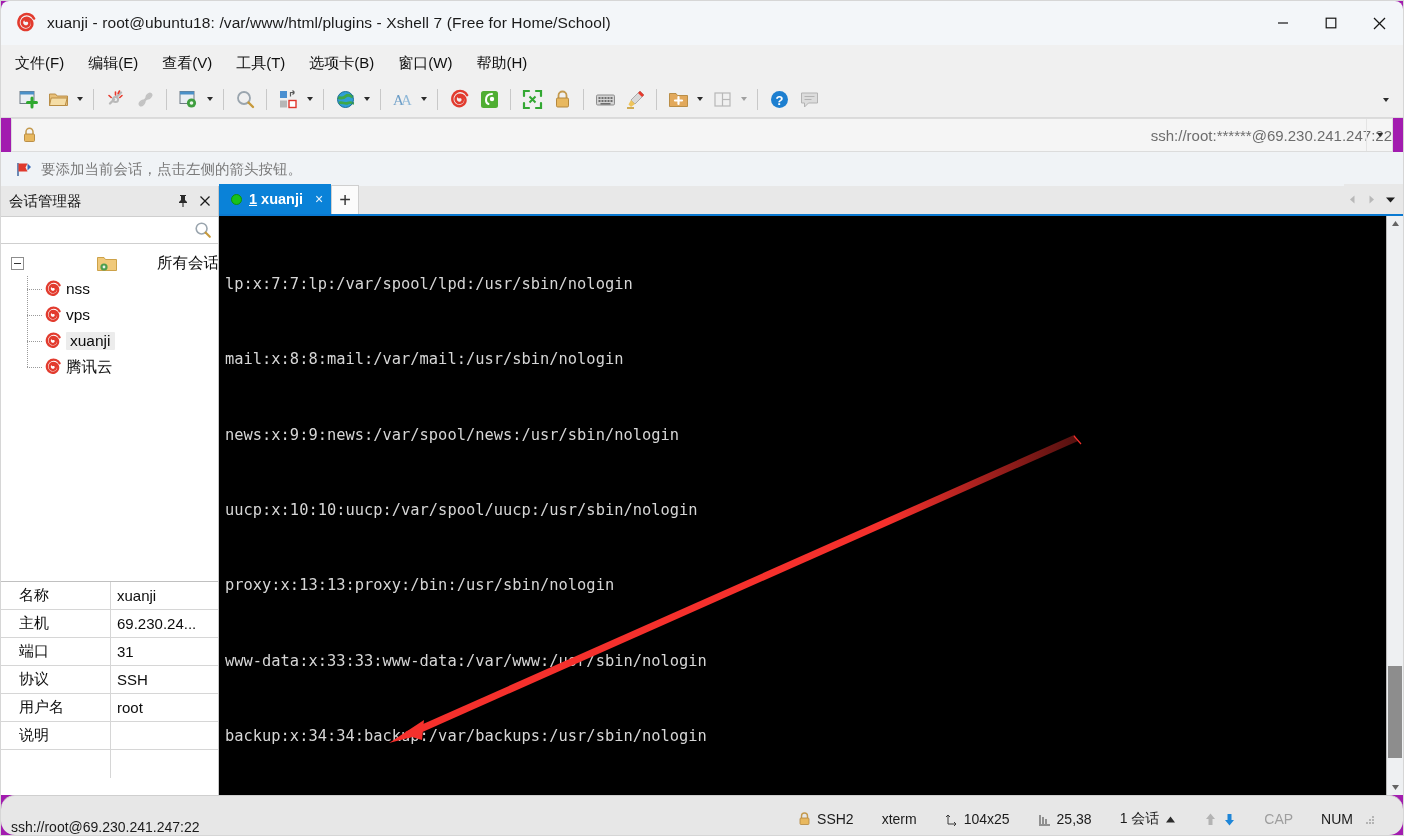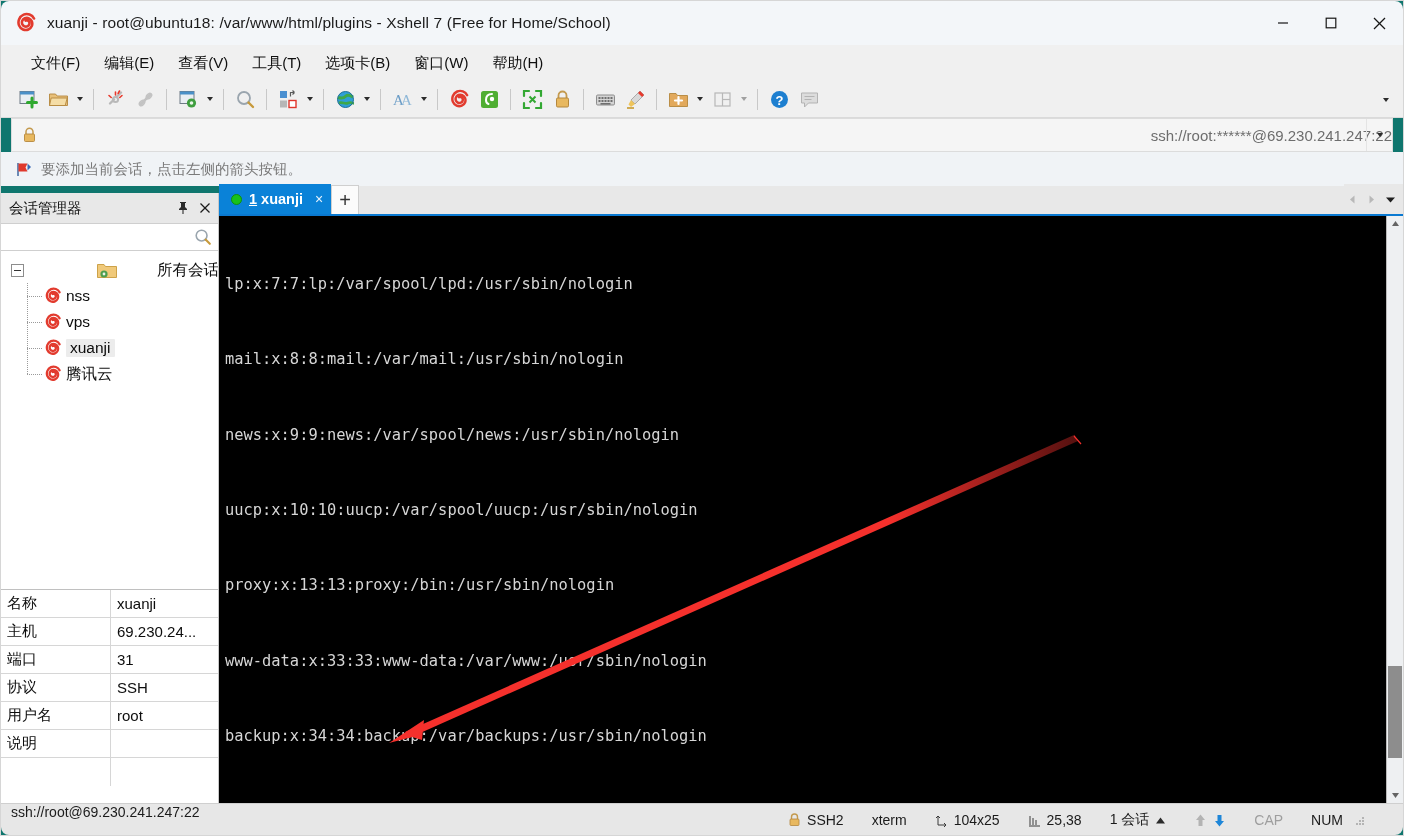--- a/index.html
+++ b/index.html
@@ -5,21 +5,21 @@
   * { box-sizing: border-box; margin: 0; padding: 0; }
   html, body {
     width: 1404px; height: 836px;
     overflow: hidden;
     background: #f0f0f0;
     font-family: "Liberation Sans", sans-serif;
   }
   #app {
     position: relative;
     width: 1404px; height: 836px;
-    background: #0f766e;
+    background: #a21caf;
     display: flex; flex-direction: column;
     border: 1px solid #d6d6d6;
   }
 
   
   .titlebar {
     height: 44px; min-height: 44px;
     background: #f3f6f9;
     display: flex; align-items: center;
     border-top-left-radius: 8px; border-top-right-radius: 8px;
@@ -41,21 +41,21 @@
     display: flex; align-items: center; justify-content: center;
     color: #171717;
   }
   .win-btn svg { display: block; }
 
   
   .menubar {
     height: 36px; min-height: 36px;
     background: #f0f0f0;
     display: flex; align-items: center;
-    padding-left: 20px;
+    padding-left: 4px;
     border-bottom: 0px solid #e2e2e2;
   }
   .menu-item {
     font-size: 15px; color: #101010;
     padding: 4px 10px; margin-right: 4px;
     white-space: nowrap; cursor: default;
   }
 
   
   .toolbar {
@@ -124,21 +124,20 @@
 
   
   .body-row { flex: 1; display: flex; min-height: 0; }
 
   
   .sidebar {
     width: 218px; min-width: 218px;
     display: flex; flex-direction: column;
     background: #f6f6f6;
     border-right: 1px solid #c8c8c8;
-    margin-top: 7px;
   }
   .sb-header {
     height: 30px; min-height: 30px;
     background: #e8e8e8;
     display: flex; align-items: center;
     padding-left: 8px;
     position: relative;
   }
   .sb-title { font-size: 14.5px; color: #111; }
   .sb-hdr-btns { position: absolute; right: 4px; display: flex; gap: 4px; align-items: center; }
@@ -201,21 +200,21 @@
     display: flex; flex-direction: column;
   }
   .prop-row {
     display: flex; height: 28px; min-height: 28px;
     border-bottom: 1px solid #d6d6d6;
   }
   .prop-key {
     width: 110px; min-width: 110px;
     font-size: 15px; color: #0d0d0d;
     display: flex; align-items: center;
-    padding-left: 6px;
+    padding-left: 18px;
     border-right: 1px solid #d6d6d6;
   }
   .prop-val {
     flex: 1; font-size: 15px; color: #0d0d0d;
     display: flex; align-items: center;
     padding-left: 6px;
     white-space: nowrap; overflow: hidden;
   }
   .prop-row.blank { border-bottom: none; }
 
@@ -291,31 +290,32 @@
   }
 
   
   .annot-svg {
     position: absolute; left: 0; top: 0;
     pointer-events: none;
   }
 
   
   .statusbar {
-    height: 32px; min-height: 32px;
+    height: 40px; min-height: 32px;
     background: #e7e7e7;
-    display: flex; align-items: flex-start;
+    display: flex; align-items: flex-end;
     border-top: 1px solid #cfcfcf;
     font-size: 14px; color: #1b1b1b;
     border-bottom-left-radius: 8px; border-bottom-right-radius: 8px;
     position: relative;
+    border-radius: 14px;
   }
   .sb-left { padding-left: 10px; white-space: nowrap; }
   .sb-right {
-    position: absolute; right: 24px;
+    position: absolute; right: 14px;
     display: flex; align-items: center;
     height: 32px;
   }
   .sb-cell {
     display: flex; align-items: center;
     padding: 0 14px; white-space: nowrap; gap: 6px;
   }
   .sb-cell.dim { color: #9e9e9e; }
   .grip {
     width: 12px; height: 12px; margin-left: 4px; opacity: .55;

